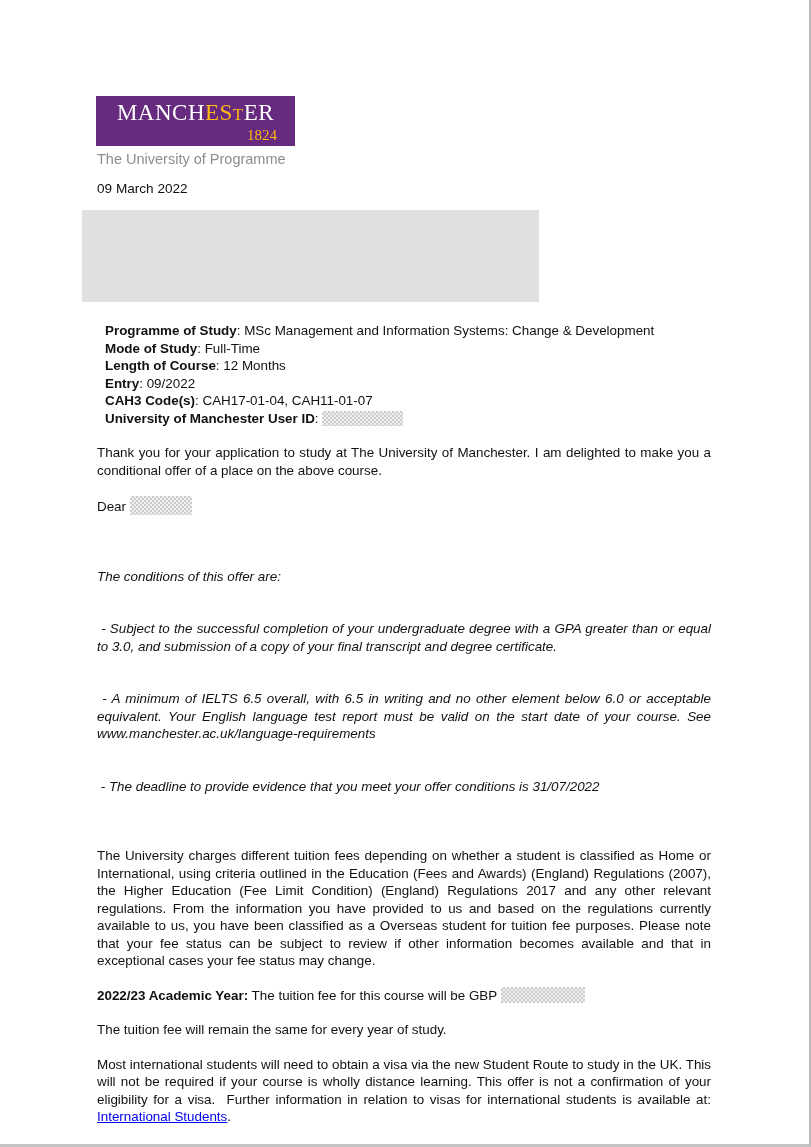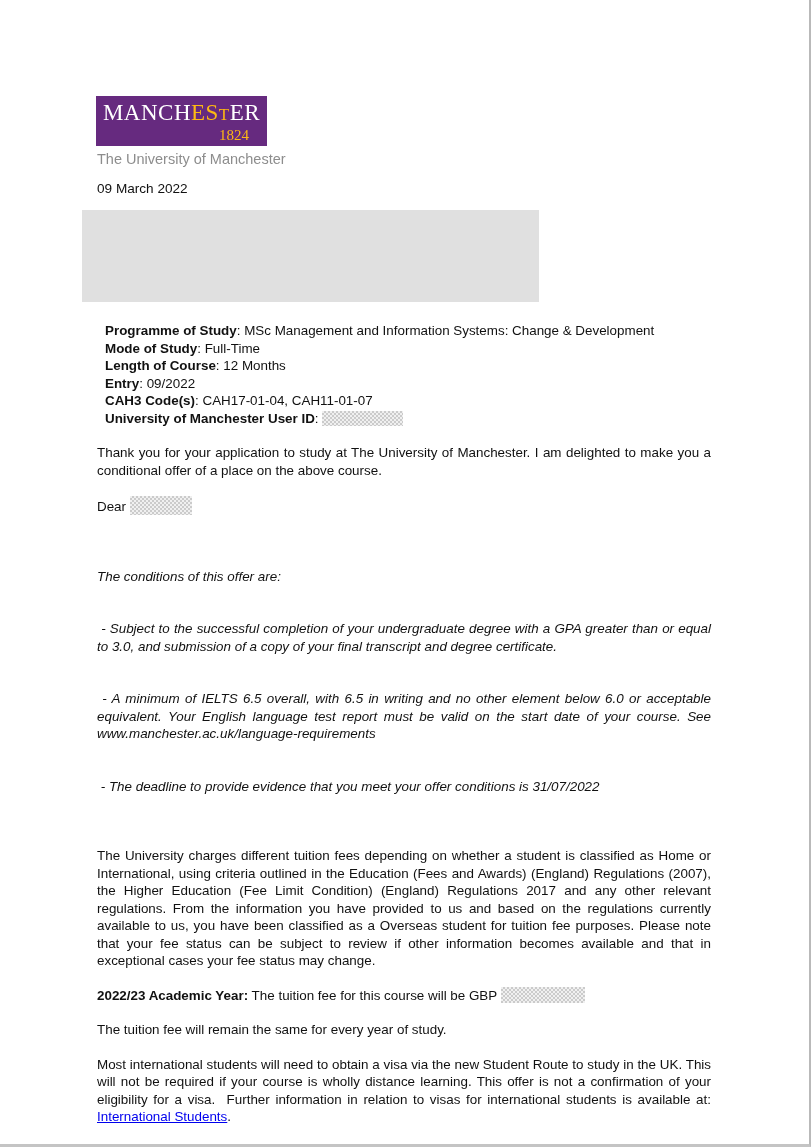--- a/index.html
+++ b/index.html
@@ -18,21 +18,21 @@
     overflow: hidden;
   }
   .content {
     position: absolute;
     left: 97px;
     top: 96px;
     width: 614px;
   }
   
   .logo-box {
-    width: 171px;
+    width: 199px;
     height: 50px;
     margin-left: -1px;
     background: #662a7f;
     box-sizing: border-box;
     padding-top: 5px;
     font-family: "Liberation Serif", "DejaVu Serif", serif;
     color: #ffffff;
   }
   .logo-word {
     text-align: center;
@@ -96,21 +96,21 @@
 <body>
 
 <div class="page">
   <div class="content">
 
     <div>
       <div class="logo-box">
         <div class="logo-word"><span>MANCH</span><span class="logo-yellow">ES</span><span class="logo-yellow logo-small-t">T</span><span>ER</span></div>
         <div class="logo-year">1824</div>
       </div>
-      <div class="logo-subtitle">The University of Manchester</div>
+      <div class="logo-subtitle">The University of Programme</div>
     </div>
 
     <div class="date-line">09 March 2022</div>
 
     <div class="address-redaction"></div>
 
     <div class="details">
       <div class="detail-row"><span class="detail-label">Programme of Study</span><span>: MSc Management and Information Systems: Change &amp; Development</span></div>
       <div class="detail-row"><span class="detail-label">Mode of Study</span><span>: Full-Time</span></div>
       <div class="detail-row"><span class="detail-label">Length of Course</span><span>: 12 Months</span></div>

